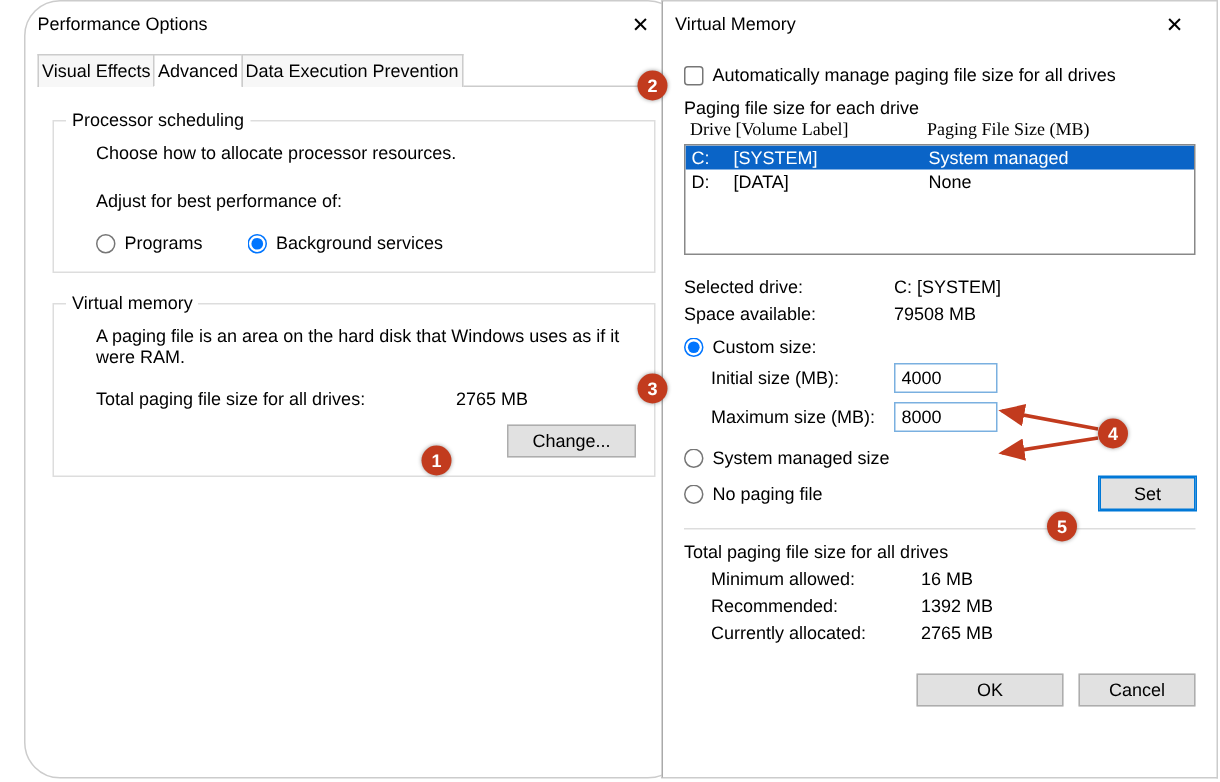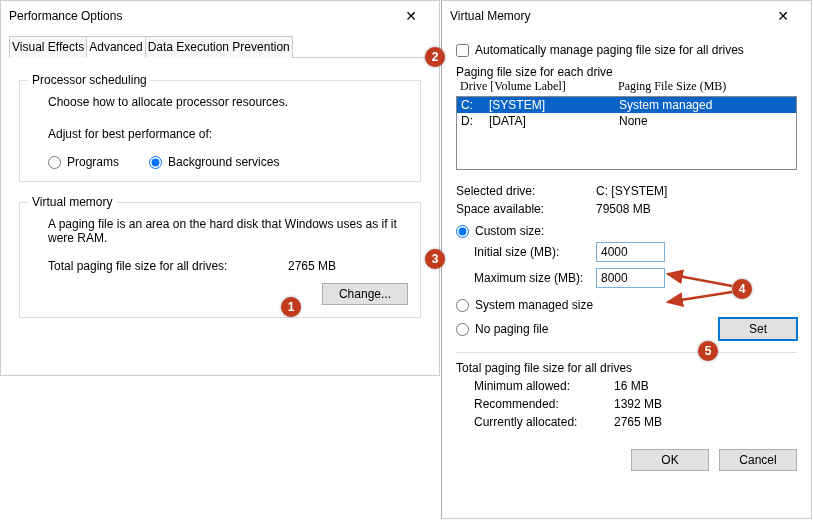--- a/index.html
+++ b/index.html
@@ -12,21 +12,21 @@
     width: 813px;
     height: 521px;
     overflow: hidden;
     position: relative;
   }
   .window {
     position: absolute;
     background: #fff;
     border: 1px solid #ccc;
   }
-  .left-win { left: 0; top: 0; width: 440px; height: 376px; }
+  .left-win { left: 16px; top: 0; width: 440px; height: 519px; border-radius: 24px; }
   .right-win { left: 441px; top: 0; width: 371px; height: 519px; border-left:1px solid #aaa;}
   .titlebar {
     height: 30px;
     display: flex;
     align-items: center;
     justify-content: space-between;
     padding: 0 8px;
     font-size: 12px;
   }
   .titlebar .close {
@@ -232,41 +232,41 @@
 
     <label class="radio" style="margin-top:10px">
       <input type="radio" name="pf" style="">
       <span>System managed size</span>
     </label>
     <div style="display:flex;align-items:center;justify-content:space-between;margin-top:6px">
       <label class="radio">
         <input type="radio" name="pf" style="">
         <span>No paging file</span>
       </label>
-      <button class="btn prim" style="width:78px">Set</button>
+      <button class="btn prim" style="width:64px">Set</button>
     </div>
 
     <div class="section-rule">
       <div>Total paging file size for all drives</div>
       <div class="kv indent">
           <div class="k">Minimum allowed:</div>
           <div class="v">16 MB</div>
         </div>
       <div class="kv indent">
           <div class="k">Recommended:</div>
           <div class="v">1392 MB</div>
         </div>
       <div class="kv indent">
           <div class="k">Currently allocated:</div>
           <div class="v">2765 MB</div>
         </div>
     </div>
   </div>
   <div class="footer-btns">
-    <button class="btn" style="width:78px">OK</button>
+    <button class="btn" style="width:98px">OK</button>
     <button class="btn" style="width:78px">Cancel</button>
   </div>
 </div>
 
 <div class="note" style="left:281px;top:297px">1</div>
 <div class="note" style="left:425px;top:47px">2</div>
 <div class="note" style="left:425px;top:249px">3</div>
 <div class="note" style="left:732px;top:279px">4</div>
 <div class="note" style="left:698px;top:341px">5</div>
 

